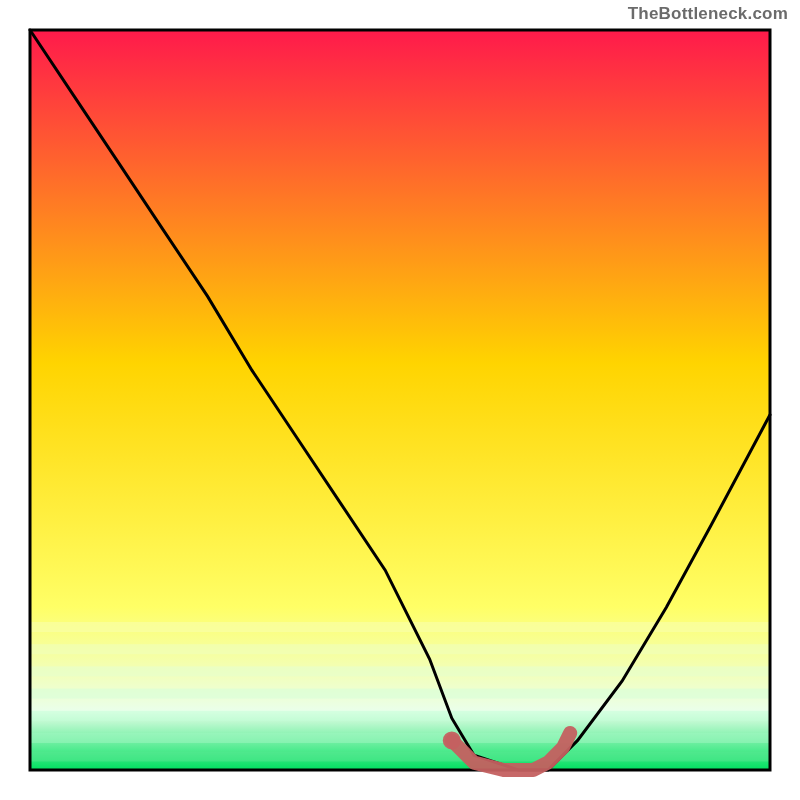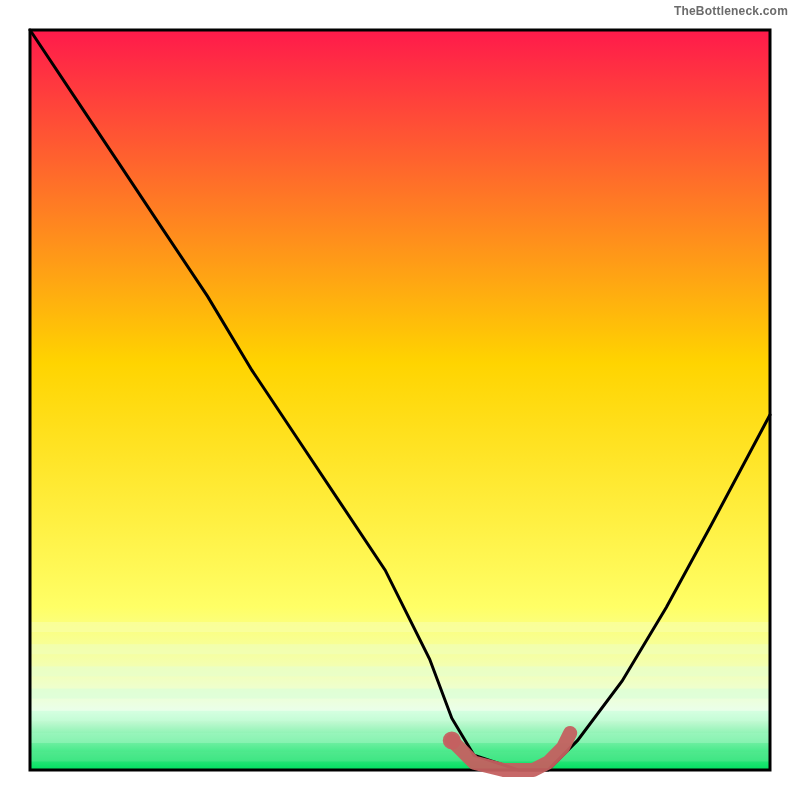--- a/index.html
+++ b/index.html
@@ -13,21 +13,21 @@
   }
   .chart-container {
     position: relative;
     width: 800px;
     height: 800px;
   }
   .attribution {
     position: absolute;
     top: 4px;
     right: 12px;
-    font-size: 12px;
+    font-size: 17px;
     font-weight: 600;
     color: #6b6b6b;
     letter-spacing: 0.2px;
   }
   svg.chart {
     position: absolute;
     top: 0;
     left: 0;
   }
 </style>

